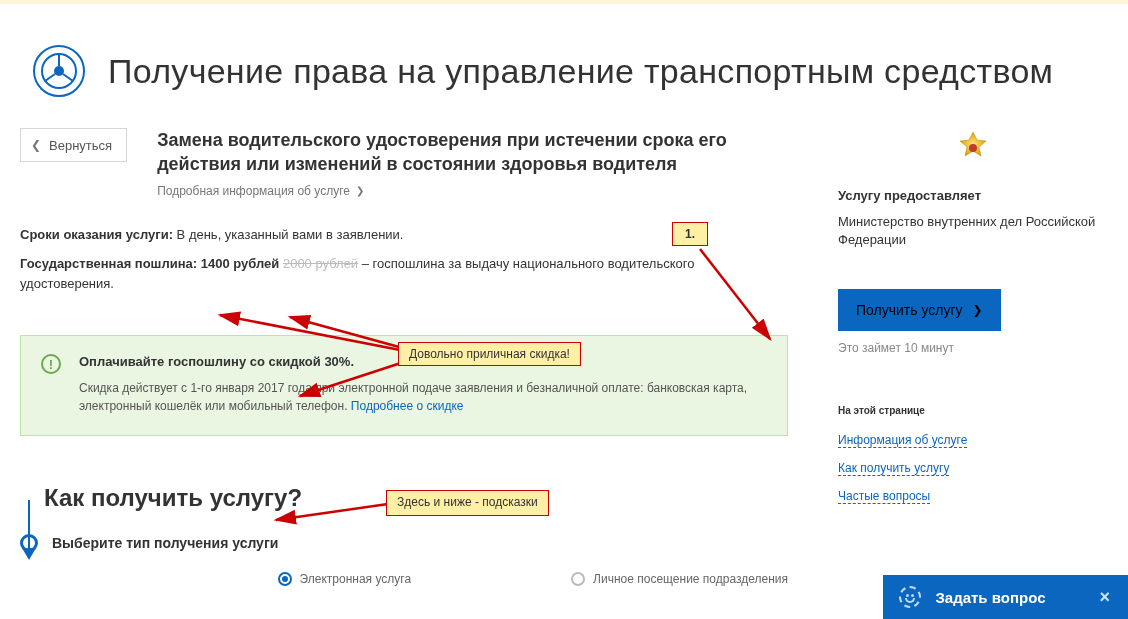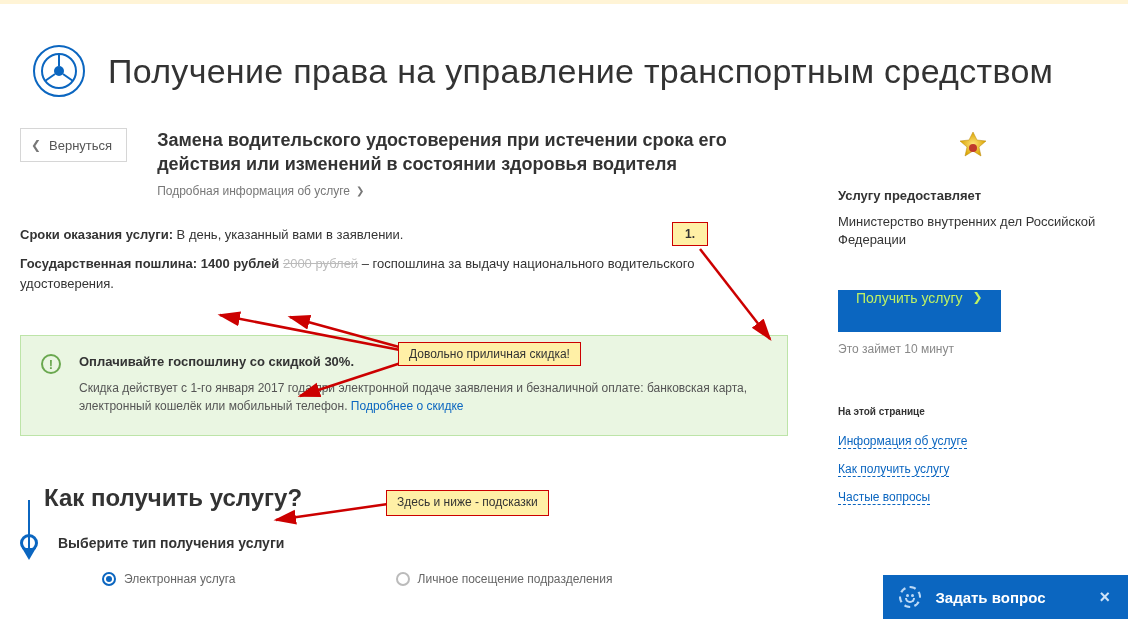--- a/index.html
+++ b/index.html
@@ -19,36 +19,36 @@
   .details-link .chev-r { font-size: 10px; }
   .info-block { font-size: 13px; line-height: 1.5; margin: 26px 0 6px 0; }
   .info-block .lbl { font-weight: 700; }
   .info-block .strike { text-decoration: line-through; color: #bbb; }
   .green-box { margin-top: 42px; border: 1px solid #bde4a8; background: #eaf6e2; padding: 18px 24px 20px 58px; position: relative; }
   .green-box .excl { position: absolute; left: 20px; top: 18px; width: 20px; height: 20px; border: 2px solid #6aa84f; border-radius: 50%; color: #6aa84f; font-weight: 700; font-size: 13px; line-height: 18px; text-align: center; }
   .green-box .gb-title { font-weight: 700; font-size: 13px; margin-bottom: 10px; }
   .green-box .gb-text { font-size: 12px; color: #555; line-height: 1.5; }
   .green-box .gb-link { color: #0b66c0; cursor: pointer; }
   .section-q { font-size: 24px; font-weight: 600; margin: 48px 0 22px 24px; }
-  .step-row { display: flex; align-items: center; gap: 20px; margin-left: 0; }
+  .step-row { display: flex; align-items: center; gap: 14px; margin-left: 0; }
   .step-bullet { width: 18px; height: 18px; border-radius: 50%; border: 3px solid #0b66c0; background: #fff; flex-shrink: 0; }
   .step-title { font-weight: 700; font-size: 14px; }
-  .radio-row { display: flex; gap: 160px; margin: 20px 0 0 82px; font-size: 12px; color: #666; }
+  .radio-row { display: flex; gap: 160px; margin: 20px 0 0 82px; font-size: 12px; color: #666; justify-content: flex-end; }
   .radio-row label { display: inline-flex; align-items: center; gap: 8px; cursor: pointer; }
   .radio-dot { width: 14px; height: 14px; border-radius: 50%; border: 2px solid #0b66c0; display: inline-block; position: relative; }
   .radio-dot.on::after { content: ""; position: absolute; inset: 2px; border-radius: 50%; background: #0b66c0; }
   .radio-dot.off { border-color: #bbb; }
   .vline { position: absolute; left: 28px; width: 2px; background: #0b66c0; }
   .arrow-down { position: absolute; left: 22px; top: 548px; width: 0; height: 0; border-left: 7px solid transparent; border-right: 7px solid transparent; border-top: 12px solid #0b66c0; }
   
   .emblem { text-align: center; margin-bottom: 14px; }
   .emblem svg { display: inline-block; }
   .provider-title { font-weight: 700; font-size: 13px; margin-bottom: 10px; }
   .provider-name { font-size: 13px; line-height: 1.4; margin-bottom: 40px; }
-  .get-service { display: inline-flex; align-items: flex-start; gap: 10px; background: #0b66c0; color: #bef264; border: none; height: 42px; padding: 0 18px; font-size: 14px; cursor: pointer; }
+  .get-service { display: inline-flex; align-items: center; gap: 10px; background: #0b66c0; color: #000000; border: none; height: 42px; padding: 0 18px; font-size: 14px; cursor: pointer; }
   .get-service .chev-r { font-size: 12px; }
   .time-note { font-size: 12px; color: #888; margin-top: 10px; }
   .on-page-title { font-weight: 700; font-size: 10px; margin: 50px 0 14px 0; }
   .on-page-links div { font-size: 12px; color: #0b66c0; border-bottom: 1px dashed #0b66c0; display: inline-block; cursor: pointer; margin-bottom: 10px; }
   
   .annot-tag { position: absolute; background: #fff0a6; border: 1.5px solid #c00; font-size: 12px; color: #333; padding: 4px 10px; z-index: 50; }
   .annot-tag.num { font-weight: 700; padding: 4px 12px; }
   .red-arrow { position: absolute; z-index: 49; pointer-events: none; }
   .ask-btn { position: absolute; right: 0; bottom: 0; height: 44px; background: #0b66c0; color: #fff; display: flex; align-items: center; gap: 14px; padding: 0 18px 0 16px; font-size: 15px; font-weight: 700; cursor: pointer; }
   .ask-btn .face { width: 22px; height: 22px; border: 2px dashed #bcd9f6; border-radius: 50%; position: relative; }

